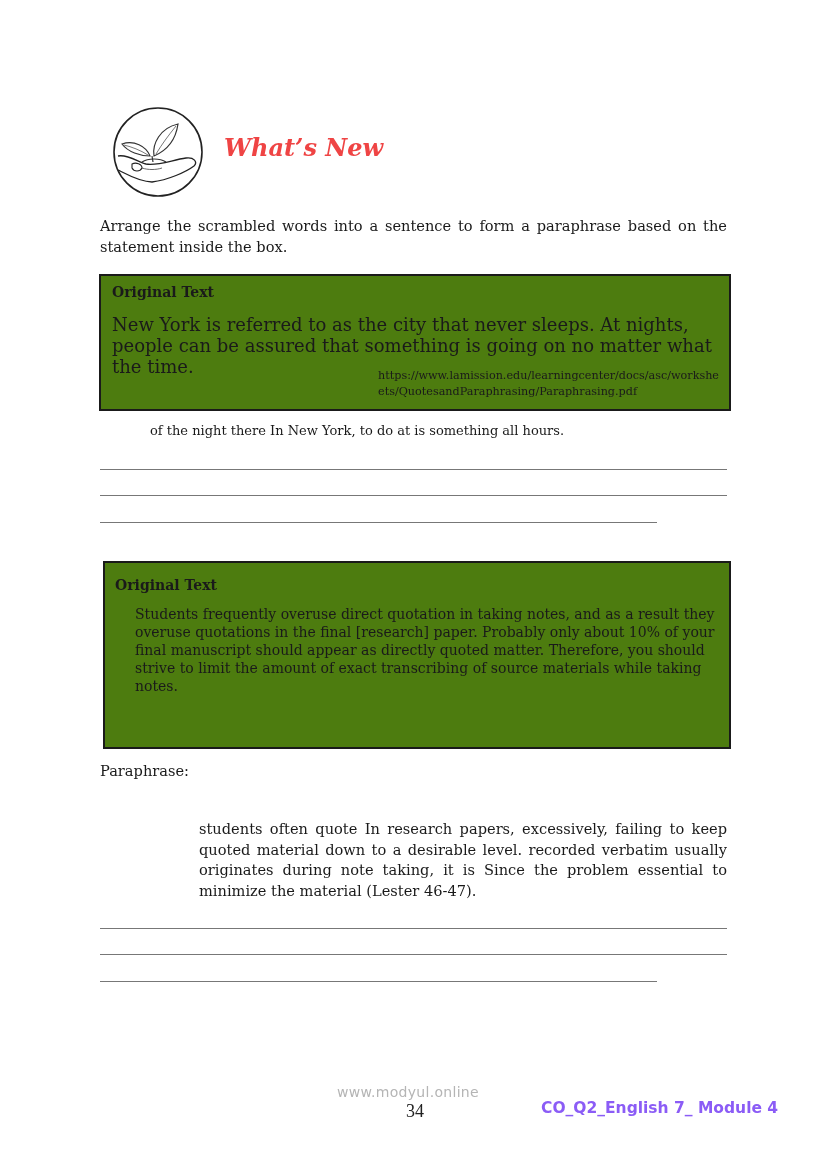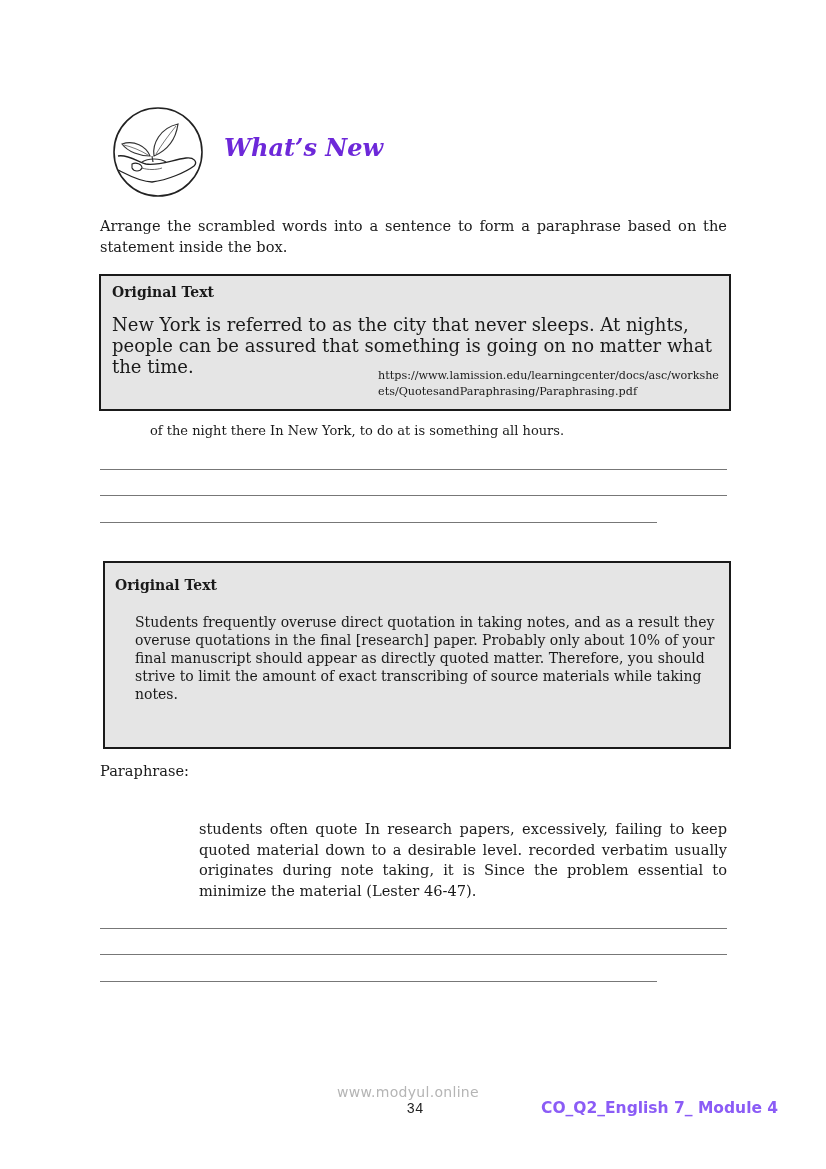--- a/index.html
+++ b/index.html
@@ -6,49 +6,49 @@
     body {
       width: 826px; height: 1169px; position: relative; overflow: hidden;
       font-family: "DejaVu Serif", "Liberation Serif", serif;
       color: #1a1a1a;
     }
     .abs { position: absolute; }
     .icon-wrap { left: 112px; top: 106px; width: 92px; height: 92px; }
     .section-title {
       left: 224px; top: 133px;
       font-family: "DejaVu Serif", serif; font-weight: bold; font-style: italic;
-      font-size: 24px; color: #6d28d9;
+      font-size: 24px; color: #ef4444;
     }
     .instructions {
       left: 100px; top: 215px; width: 627px;
       font-size: 14.6px; line-height: 21px; text-align: justify;
       text-align-last: left;
     }
     .box {
-      border: 2px solid #1a1a1a; box-sizing: border-box; background: #e5e5e5;
+      border: 2px solid #1a1a1a; box-sizing: border-box; background: #4d7c0f;
     }
     .box1 { left: 99px; top: 274px; width: 632px; height: 137px; }
     .box2 { left: 103px; top: 561px; width: 628px; height: 188px; }
     .box-heading { font-weight: bold; font-size: 14px; }
     .box1 .box-heading { position: absolute; left: 11px; top: 8px; }
     .box1 .box-body { position: absolute; left: 11px; top: 38px; width: 600px; font-size: 18px; line-height: 21px; }
     .box1 .box-src { position: absolute; right: 10px; top: 92px; font-size: 11.2px; line-height: 16px; text-align: left; }
     .box2 .box-heading { position: absolute; left: 10px; top: 14px; }
-    .box2 .box-body { position: absolute; left: 30px; top: 50px; width: 590px; font-size: 14px; line-height: 18px; }
+    .box2 .box-body { position: absolute; left: 30px; top: 42px; width: 590px; font-size: 14px; line-height: 18px; }
     .box2 .box-src { position: absolute; right: 10px; top: 143px; font-size: 11.2px; line-height: 16px; text-align: right; }
     .scrambled1 { left: 150px; top: 423px; font-size: 13px; }
     .answer-line { height: 0; border-top: 1px solid #777; }
     .paraphrase-label { left: 100px; top: 762px; font-size: 14.6px; text-align: center; }
     .scrambled2 {
       left: 199px; top: 819px; width: 528px;
       font-size: 14.6px; line-height: 20.7px; text-align: justify;
     }
     .page-number {
       left: 400px; top: 1101px; width: 30px; text-align: center;
-      font-family: Liberation Mono, monospace; font-size: 14px; color: #222;
+      font-family: Liberation Serif, serif; font-size: 18px; color: #222;
     }
     .module-code {
       left: 541px; top: 1099px;
       font-family: "DejaVu Sans", sans-serif; font-weight: bold; font-size: 15.5px; color: #8b5cf6;
     }
     .watermark {
       left: 337px; top: 1084px;
       font-family: "DejaVu Sans", sans-serif; font-size: 14px; color: #b5b5b5; letter-spacing: 0.3px;
     }
   </style>

